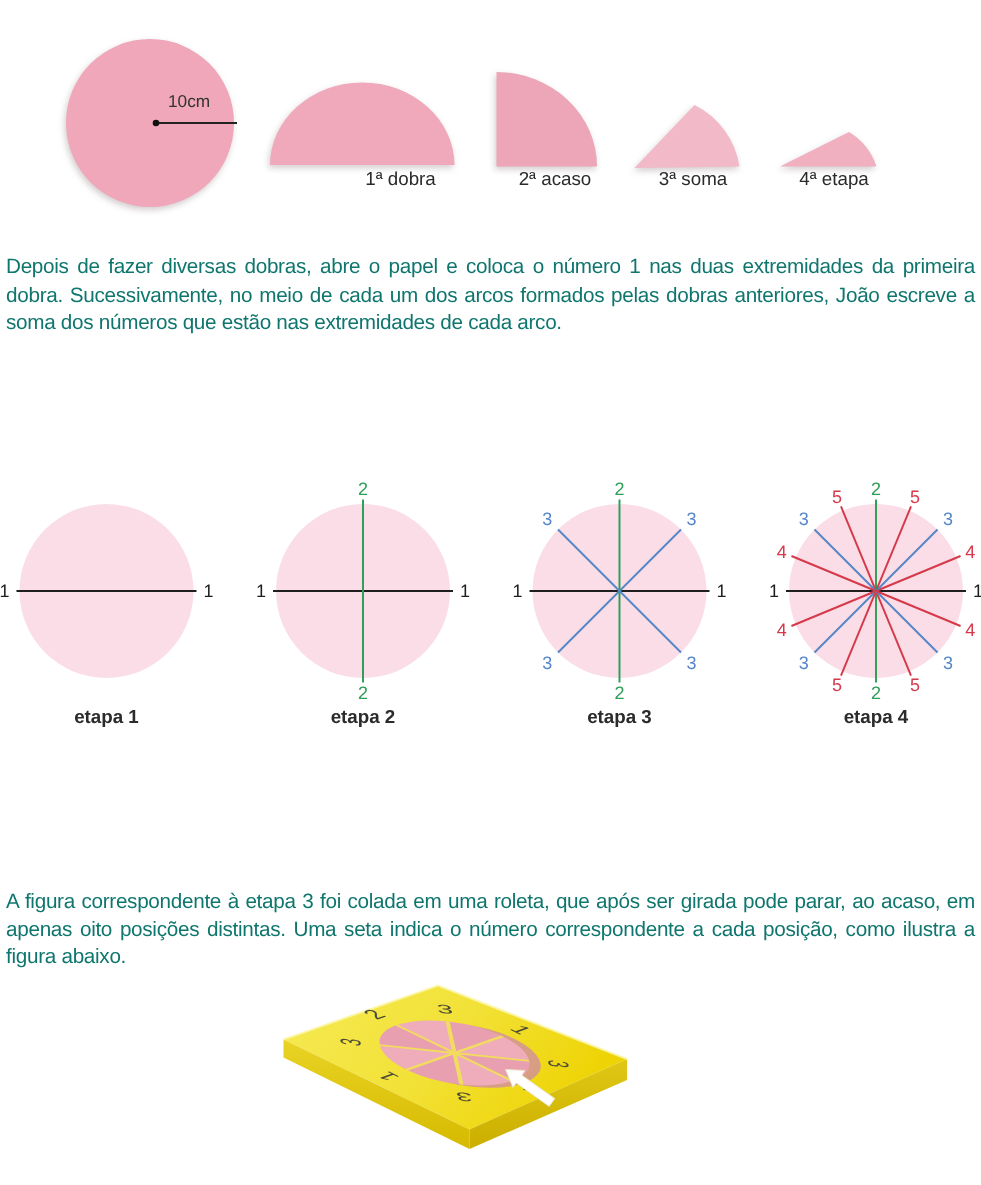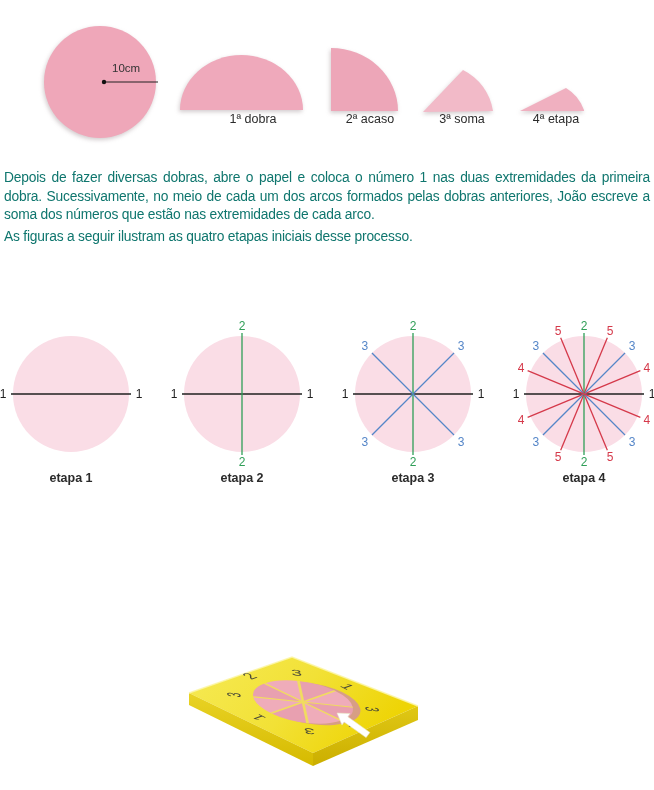--- a/index.html
+++ b/index.html
@@ -6,21 +6,21 @@
   .page{position:relative;width:654px;height:790px;background:#ffffff;overflow:hidden;
         font-family:"Liberation Sans",sans-serif;color:#1b1b1b;}
   .para{position:absolute;left:4px;width:646px;text-align:justify;
         font-size:13.8px;line-height:18.6px;letter-spacing:-0.2px;color:#0f766e;}
   .para.nojust{text-align:left;}
   #p1{top:169px;}
   #p2{top:228px;}
   #p3{top:592px;}
   .fold-label{position:absolute;top:112px;width:90px;text-align:center;
         font-size:12.5px;color:#2a2a2a;}
-  #fold-label-0{left:208px;}
+  #fold-label-0{left:222px;}
   #fold-label-1{left:325px;}
   #fold-label-2{left:417px;}
   #fold-label-3{left:511px;}
   #radius-label{position:absolute;left:112px;top:62px;font-size:11.5px;color:#333;}
   .fig{position:absolute;top:306px;width:160px;height:185px;}
   #fig0{left:-9px;} #fig1{left:162px;} #fig2{left:333px;} #fig3{left:504px;}
   .topshapes{position:absolute;left:0;top:0;}
   #roulette{position:absolute;left:180px;top:650px;}
   svg{display:block;}
 </style>
@@ -42,21 +42,21 @@
   </svg>
 
   <div id="radius-label">10cm</div>
 
   <div class="fold-label" id="fold-label-0">1ª dobra</div>
   <div class="fold-label" id="fold-label-1">2ª acaso</div>
   <div class="fold-label" id="fold-label-2">3ª soma</div>
   <div class="fold-label" id="fold-label-3">4ª etapa</div>
 
   <div class="para" id="p1">Depois de fazer diversas dobras, abre o papel e coloca o número 1 nas duas extremidades da primeira dobra. Sucessivamente, no meio de cada um dos arcos formados pelas dobras anteriores, João escreve a soma dos números que estão nas extremidades de cada arco.</div>
-  <div class="para nojust" id="p2">As figuras a seguir ilustram as quatro etapas iniciais desse processo.</div>
+  <div class="para" id="p3">A figura correspondente à etapa 3 foi colada em uma roleta, que após ser girada pode parar, ao acaso, em apenas oito posições distintas. Uma seta indica o número correspondente a cada posição, como ilustra a figura abaixo.</div>
 
   <div class="fig" id="fig0">
       <svg width="160" height="185" viewBox="0 0 160 185">
         <circle cx="80" cy="88" r="58" fill="#fadde6"></circle>
         <line x1="20" y1="88" x2="140" y2="88" stroke="#1f1f1f" stroke-width="1.3"></line>
         <text x="148" y="88" fill="#1f1f1f" font-size="12" text-anchor="middle" dominant-baseline="central">1</text>
         <text x="12" y="87.99999999999999" fill="#1f1f1f" font-size="12" text-anchor="middle" dominant-baseline="central">1</text>
         <text x="80" y="176" text-anchor="middle" font-size="12.5" font-weight="700" fill="#2b2b2b">etapa 1</text>
       </svg>
     </div>

